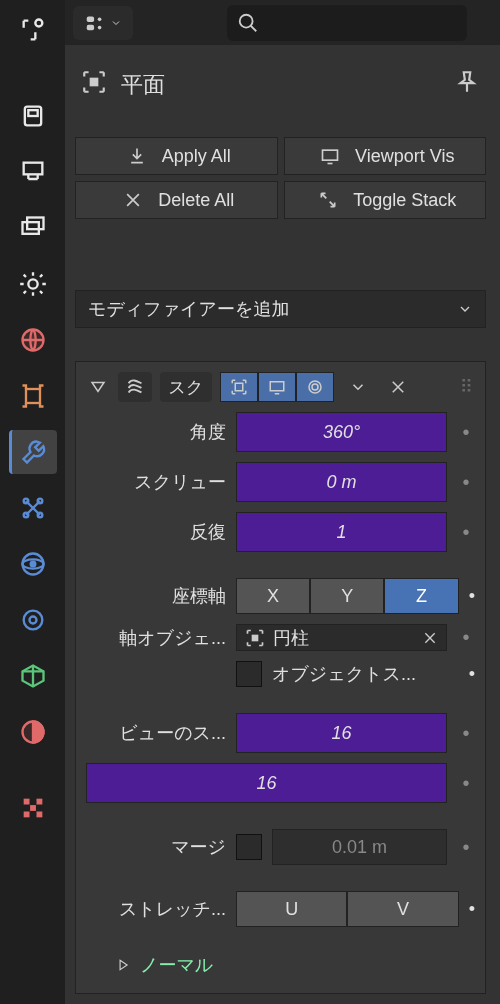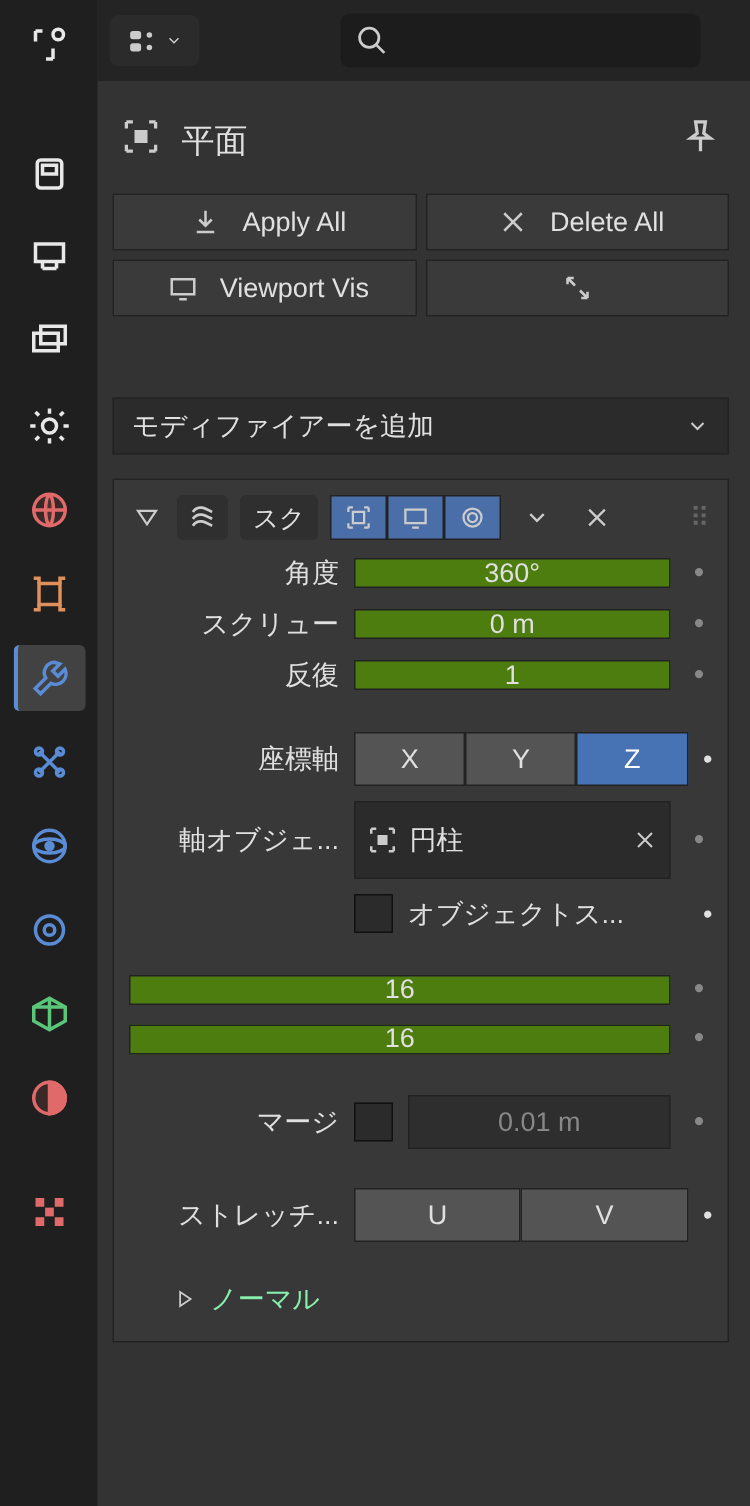--- a/index.html
+++ b/index.html
@@ -14,21 +14,21 @@
   .tab-strip .tab.active { background:#424242; border-left:3px solid #5a8cd6; }
 
   
   .main { flex:1; display:flex; flex-direction:column; }
 
   
   .topbar { height:54px; background:#242424; display:flex; align-items:center; padding:0 8px; gap:14px; }
   .dropdown-pill { width:60px; height:34px; background:#2b2b2b; border-radius:6px; display:flex; align-items:center; justify-content:center; gap:4px; }
   .search { flex:0 0 240px; height:36px; margin-left:80px; background:#1c1c1c; border-radius:6px; display:flex; align-items:center; padding:0 10px; }
 
-  .panel-body { flex:1; padding:10px 14px 10px 10px; display:flex; flex-direction:column; gap:10px; }
+  .panel-body { flex:1; padding:10px 14px 10px 10px; display:flex; flex-direction:column; gap:27px; }
 
   
   .obj-header { display:flex; align-items:center; gap:14px; padding:14px 6px 10px 6px; }
   .obj-header .title { font-size:22px; }
   .pin { margin-left:auto; }
 
   
   .btn-grid { display:grid; grid-template-columns:1fr 1fr; gap:6px; }
   .btn { background:#3a3a3a; height:38px; display:flex; align-items:center; justify-content:center; gap:10px; border:1px solid #222; }
   .btn .icon-slot { width:30px; display:flex; justify-content:center; }
@@ -43,30 +43,30 @@
   .mod-head .type-badge { width:34px; height:30px; background:#2f2f2f; border-radius:4px; display:flex; align-items:center; justify-content:center; }
   .mod-head .type-badge.text { width:52px; }
   .toggle-row { display:flex; gap:0; }
   .toggle { width:38px; height:30px; background:#3b3b3b; display:flex; align-items:center; justify-content:center; border:1px solid #222; }
   .toggle.on { background:#4a6fa8; }
   .chevd, .xbtn { width:32px; height:30px; display:flex; align-items:center; justify-content:center; }
 
   
   .prow { display:flex; align-items:center; gap:10px; }
   .prow .plabel { width:140px; text-align:right; font-size:18px; }
-  .prow .pval { flex:1; background:#4d7c0f; height:20px; display:flex; align-items:center; justify-content:center; border:1px solid #222; }
+  .prow .pval { flex:1; background:#4c1d95; height:40px; display:flex; align-items:center; justify-content:center; border:1px solid #222;font-style:italic; }
   .prow .dot { width:18px; text-align:center; color:#888; font-size:20px; }
 
   .axis-row { display:flex; align-items:center; gap:10px; }
   .axis-row .plabel { width:140px; text-align:right; }
   .axis-group { flex:1; display:flex; }
   .axis-btn { flex:1; height:36px; background:#545454; display:flex; align-items:center; justify-content:center; border:1px solid #222; }
   .axis-btn.on { background:#4772b3; color:#fff; }
 
-  .obj-field { flex:1; height:52px; background:#2b2b2b; display:flex; align-items:center; padding:0 8px; gap:8px; border:1px solid #222; }
+  .obj-field { flex:1; height:27px; background:#2b2b2b; display:flex; align-items:center; padding:0 8px; gap:8px; border:1px solid #222; }
 
   .check-row { display:flex; align-items:center; gap:10px; }
   .check-row .spacer { width:140px; }
   .checkbox { width:26px; height:26px; background:#2b2b2b; border:1px solid #111; }
   .check-label { font-size:18px; }
 
   .dim-val { flex:1; background:#2e2e2e; height:36px; display:flex; align-items:center; justify-content:center; color:#888; border:1px solid #222;text-align:right; }
 
   .uv-group { flex:1; display:flex; }
   .uv-btn { flex:1; height:36px; background:#545454; display:flex; align-items:center; justify-content:center; border:1px solid #222; }
@@ -221,40 +221,41 @@
           <span class="icon-slot">
               <svg width="20" height="20" viewBox="0 0 24 24">
                 <path d="M12 3v12M7 10l5 5 5-5M5 20h14"></path>
               </svg>
             </span>
           <span>Apply All</span>
         </div>
         <div class="btn">
           <span class="icon-slot">
               <svg width="20" height="20" viewBox="0 0 24 24">
-                <path d="M5 5l14 14M19 5L5 19"></path>
-              </svg>
-            </span>
-          <span>Delete All</span>
+                <rect x="3" y="5" width="18" height="12"></rect>
+                <path d="M9 21h6"></path>
+              </svg>
+            </span>
+          <span>Viewport Vis</span>
         </div>
         <div class="btn">
           <span class="icon-slot">
               <svg width="20" height="20" viewBox="0 0 24 24">
-                <rect x="3" y="5" width="18" height="12"></rect>
-                <path d="M9 21h6"></path>
-              </svg>
-            </span>
-          <span>Viewport Vis</span>
+                <path d="M5 5l14 14M19 5L5 19"></path>
+              </svg>
+            </span>
+          <span>Delete All</span>
         </div>
         <div class="btn">
           <span class="icon-slot">
               <svg width="20" height="20" viewBox="0 0 24 24">
                 <path d="M4 4l6 6M4 4v5M4 4h5M20 20l-6-6M20 20v-5M20 20h-5"></path>
               </svg>
             </span>
+          <span>Toggle Stack</span>
         </div>
       </div>
 
       <div class="combo">
         <span>モディファイアーを追加</span>
         <svg width="16" height="16" viewBox="0 0 24 24">
             <path d="M6 9l6 6 6-6"></path>
           </svg>
       </div>
 
@@ -351,20 +352,21 @@
         <div class="check-row">
           <div class="spacer"></div>
           <div class="checkbox"></div>
           <div class="check-label">オブジェクトス...</div>
           <div class="dot" style="margin-left:auto">•</div>
         </div>
 
         <div style="height:6px"></div>
 
         <div class="prow">
+          <div class="plabel">ビューのス...</div>
           <div class="pval">16</div>
           <div class="dot">•</div>
         </div>
         <div class="prow">
           <div class="pval">16</div>
           <div class="dot">•</div>
         </div>
 
         <div style="height:6px"></div>
 

